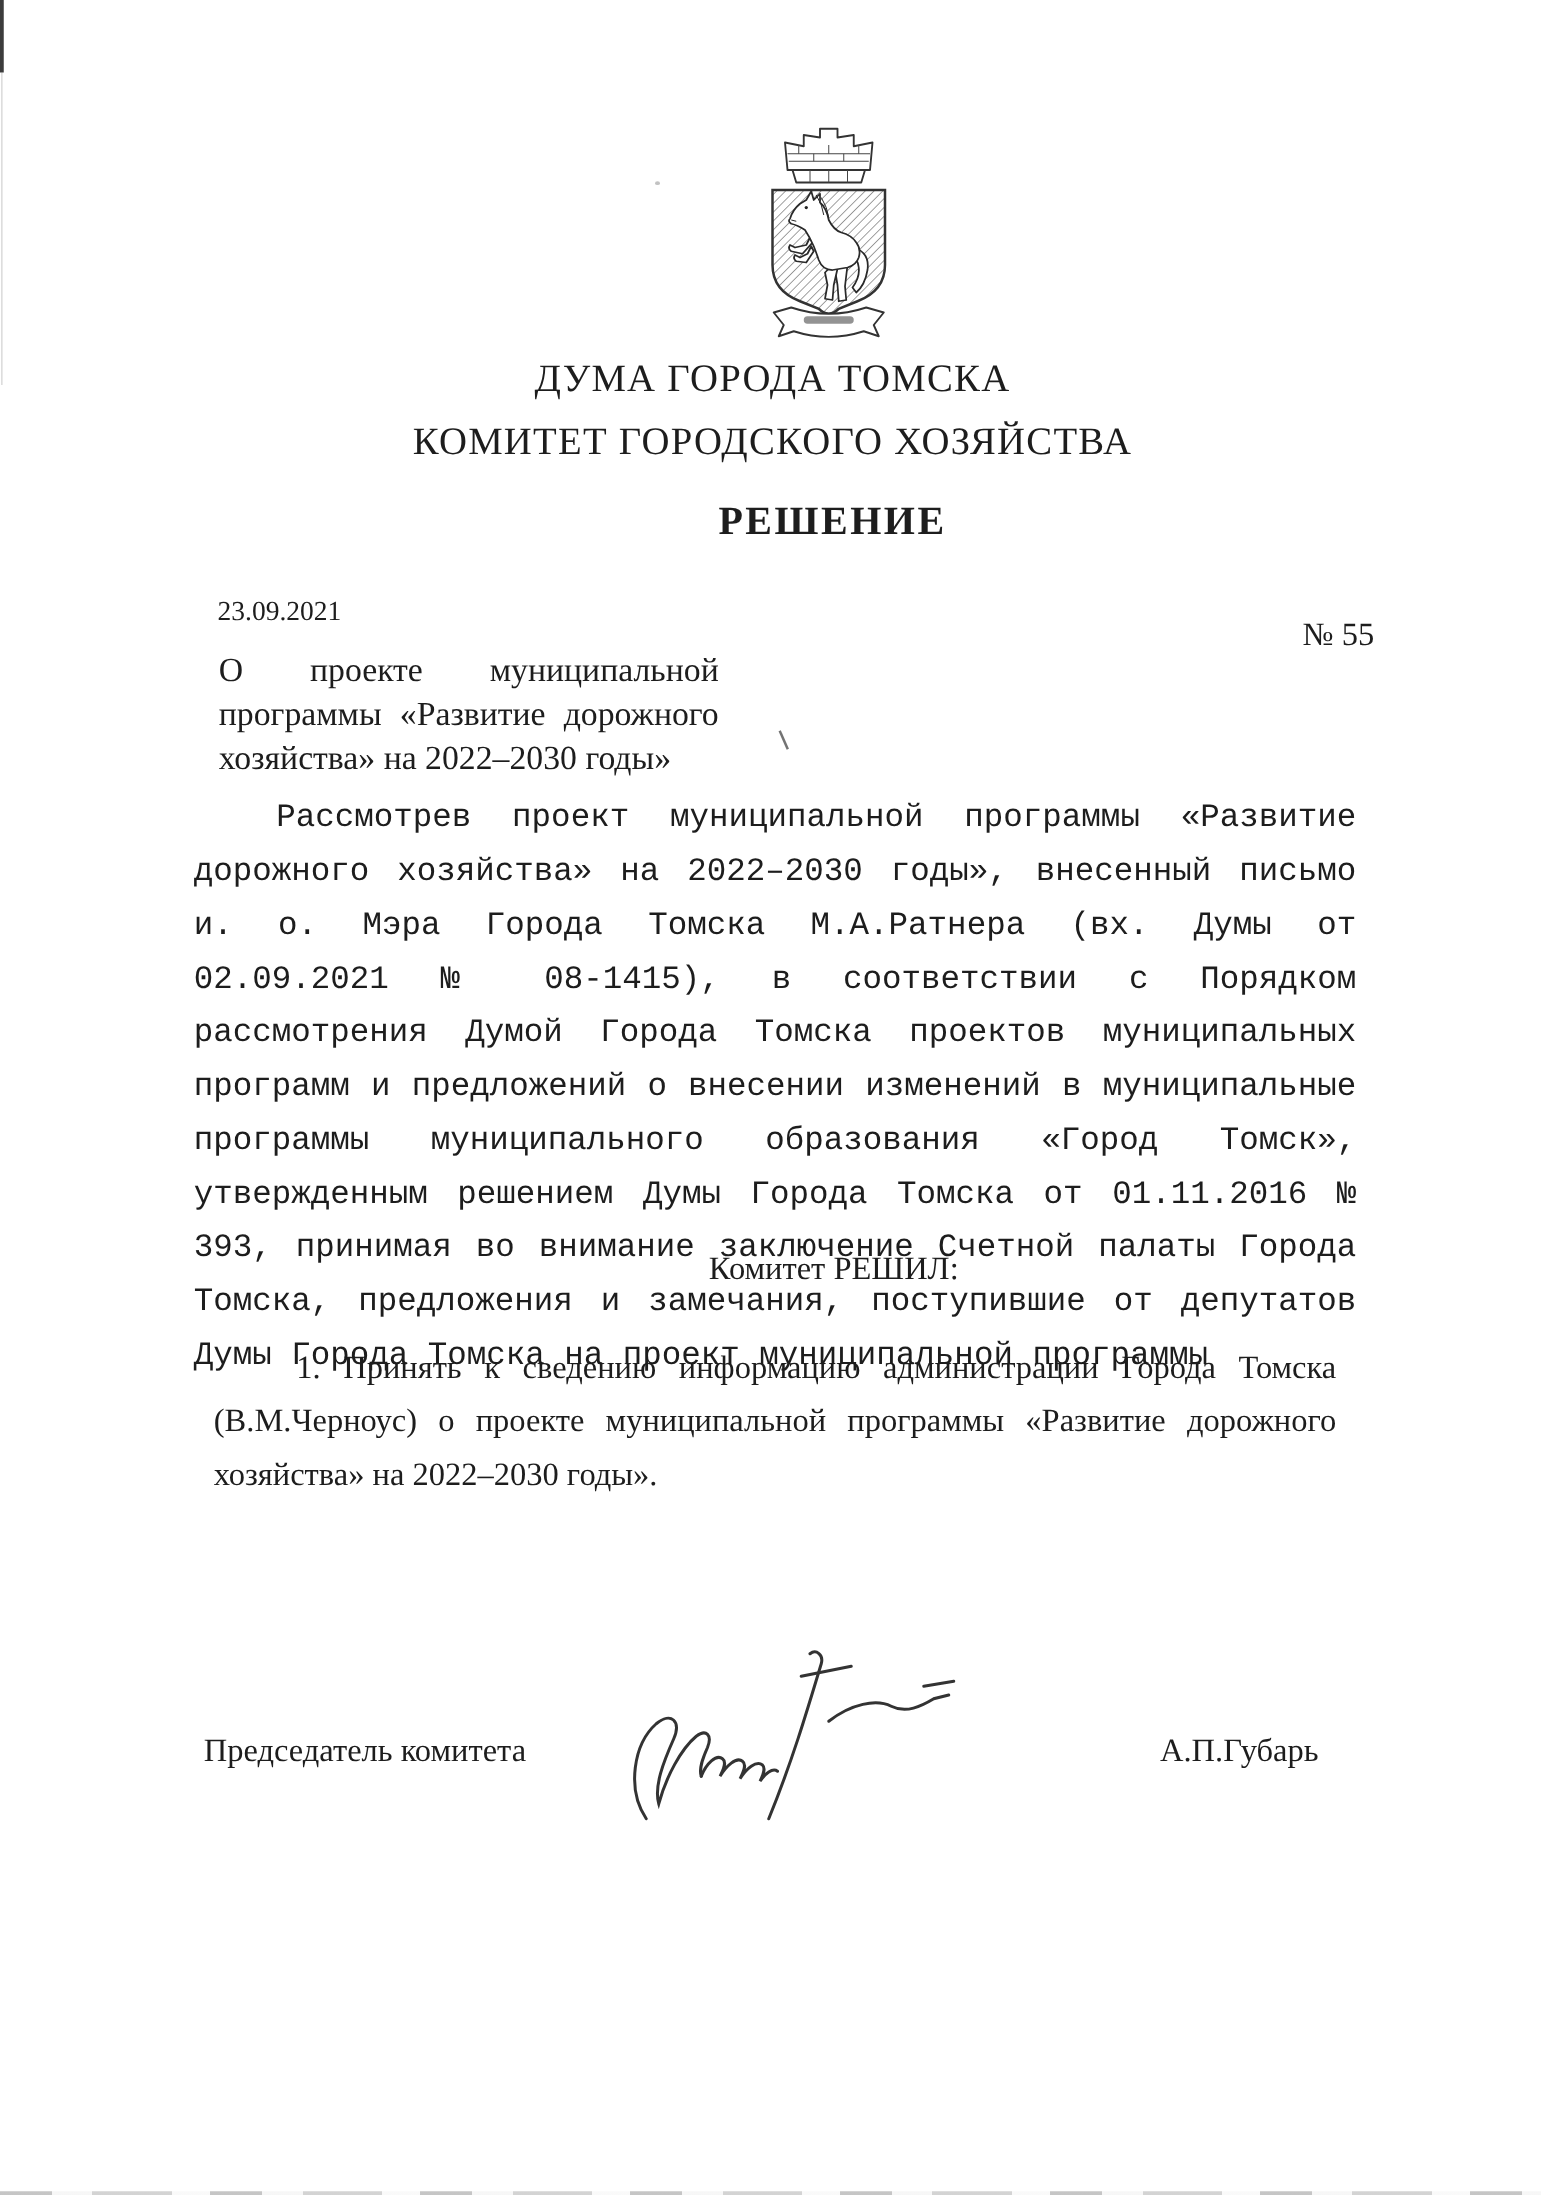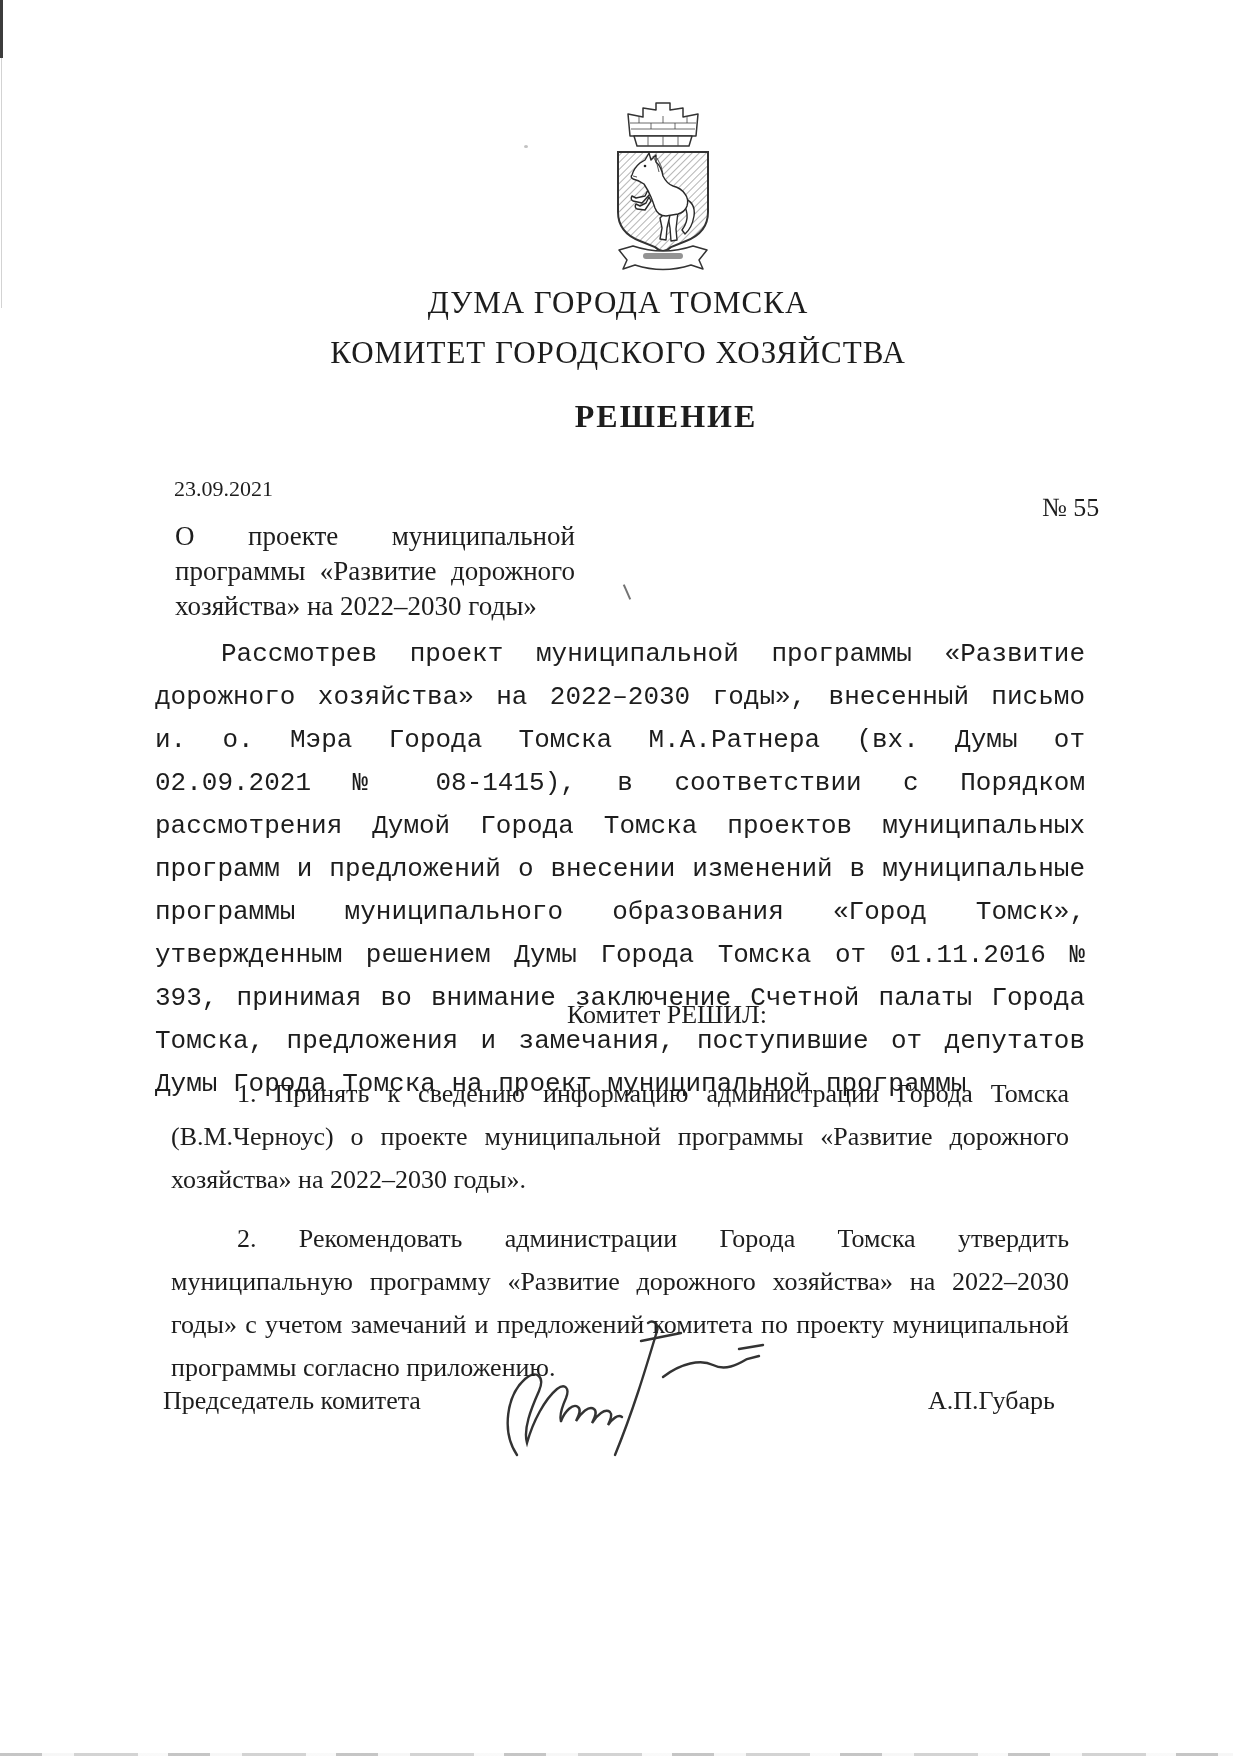--- a/index.html
+++ b/index.html
@@ -140,21 +140,20 @@
   <div class="doc-type">РЕШЕНИЕ</div>
 
   <div class="doc-date">23.09.2021</div>
   <div class="doc-number">№ 55</div>
   <div class="doc-subject">О проекте муниципальной программы «Развитие дорожного хозяйства» на 2022–2030 годы»</div>
 
   <p class="preamble">Рассмотрев проект муниципальной программы «Развитие дорожного хозяйства» на 2022–2030 годы», внесенный письмо и. о. Мэра Города Томска М.А.Ратнера (вх. Думы от 02.09.2021 № 08-1415), в соответствии с Порядком рассмотрения Думой Города Томска проектов муниципальных программ и предложений о внесении изменений в муниципальные программы муниципального образования «Город Томск», утвержденным решением Думы Города Томска от 01.11.2016 № 393, принимая во внимание заключение Счетной палаты Города Томска, предложения и замечания, поступившие от депутатов Думы Города Томска на проект муниципальной программы</p>
   <div class="resolution-heading">Комитет РЕШИЛ:</div>
   <div class="resolution-items">
     <p>1. Принять к сведению информацию администрации Города Томска (В.М.Черноус) о проекте муниципальной программы «Развитие дорожного хозяйства» на 2022–2030 годы».</p>
-    <p>2. Рекомендовать администрации Города Томска утвердить муниципальную программу «Развитие дорожного хозяйства» на 2022–2030 годы» с учетом замечаний и предложений комитета по проекту муниципальной программы согласно приложению.</p>
   </div>
 
   <div class="sig-title">Председатель комитета</div>
   <div class="sig-scrawl">
     <svg viewBox="0 0 270 150" width="270" height="150" xmlns="http://www.w3.org/2000/svg">
       <g fill="none" stroke="#222222" stroke-width="2.4" stroke-linecap="round" opacity="0.92">
         <path d="M22,140 C6,116 12,80 30,64 C42,54 50,62 44,76 C36,94 28,114 32,128 C38,106 50,84 62,74 C70,68 75,73 71,83 C67,92 64,100 66,106"></path>
         <path d="M66,106 C70,96 78,88 83,92 C87,95 83,102 81,106 C86,98 94,90 99,94 C103,97 99,104 97,108 C102,100 110,93 115,97 C118,100 115,106 113,110 C117,104 123,99 127,102"></path>
         <path d="M120,140 C138,96 150,56 162,16 C164,9 158,4 153,8"></path>
         <path d="M146,26 L186,18"></path>

